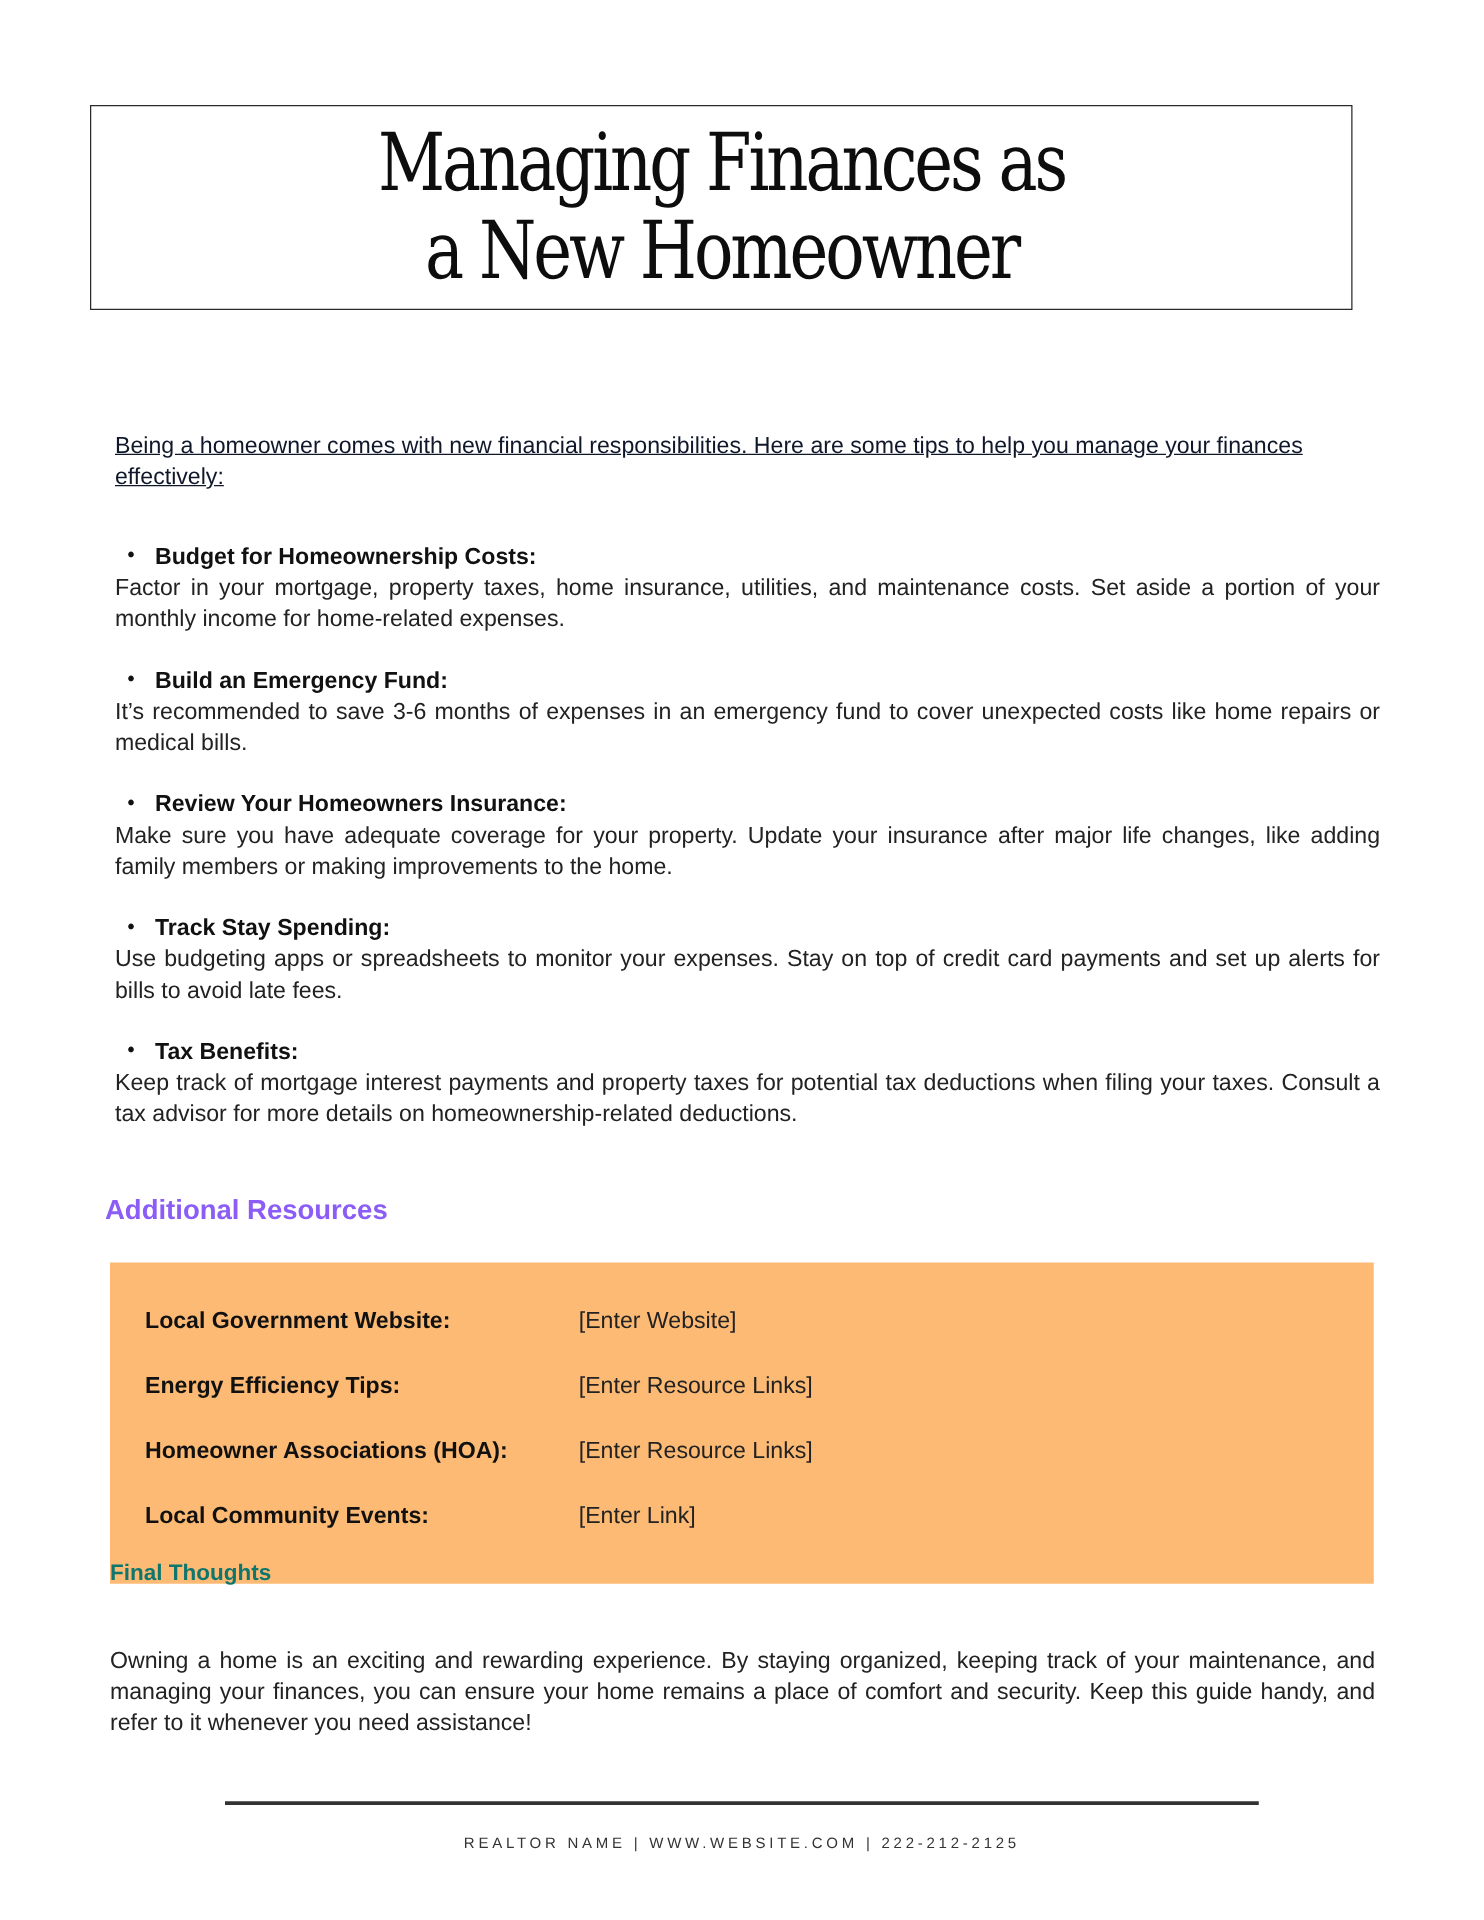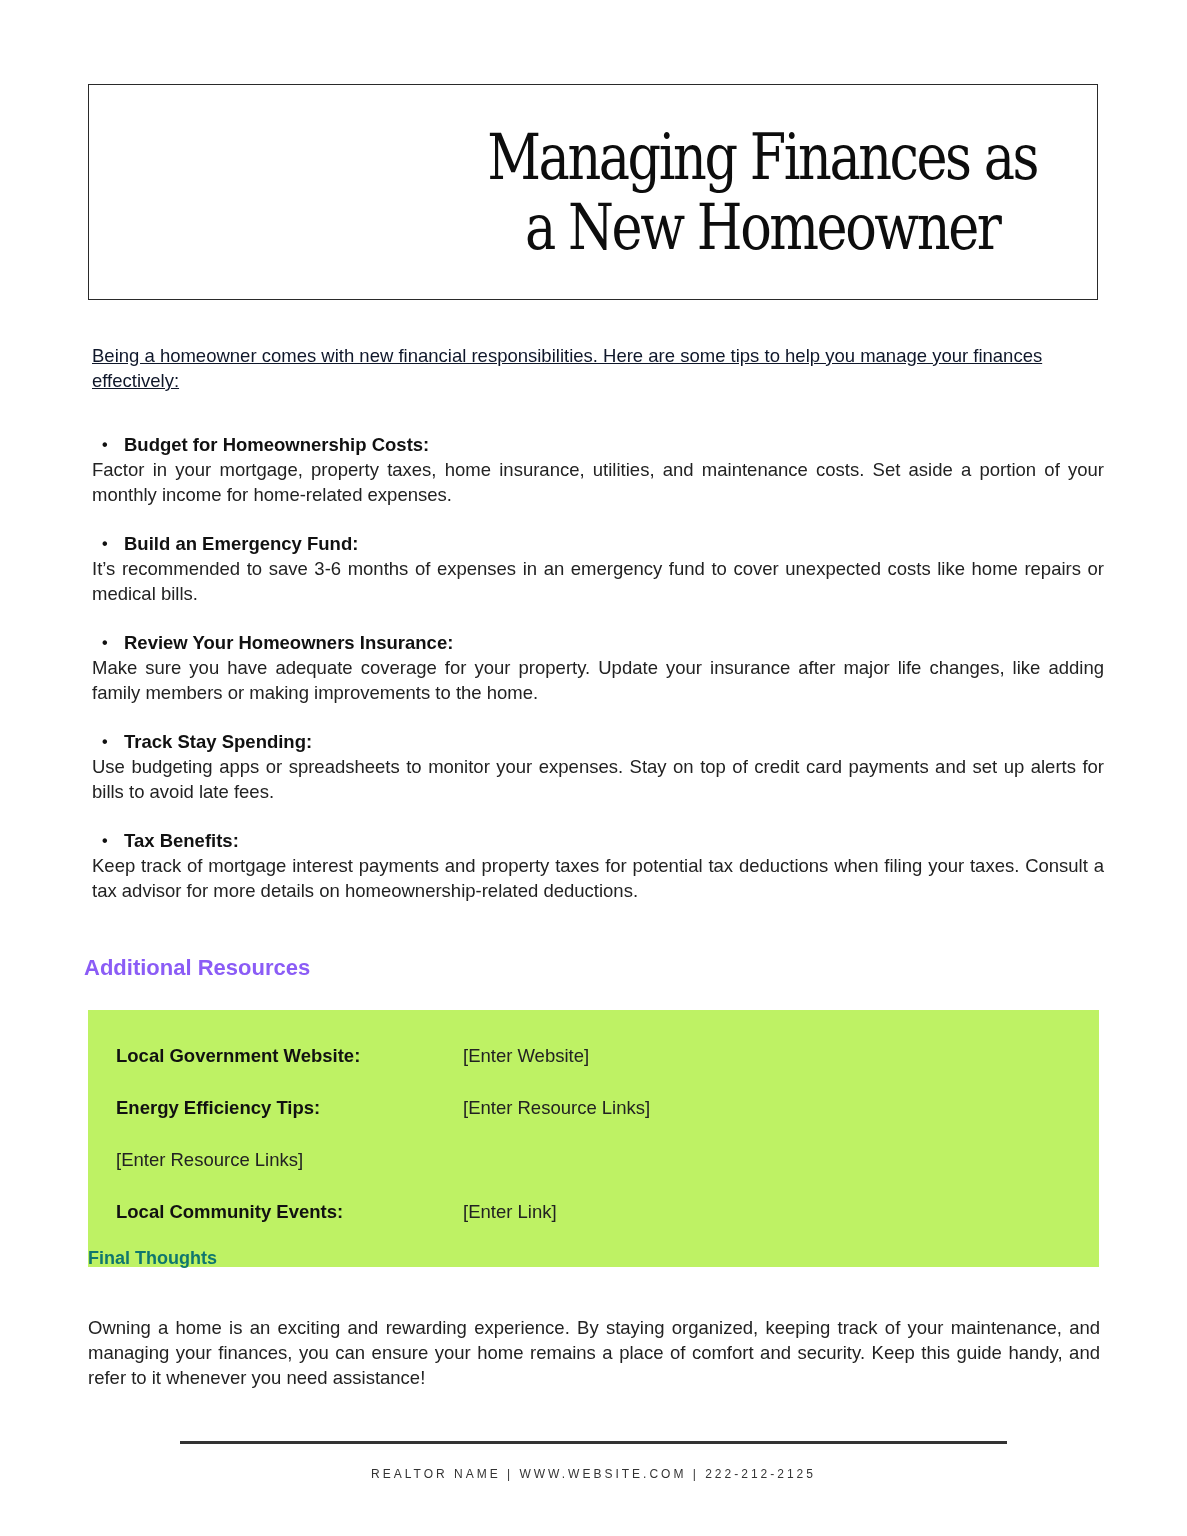--- a/index.html
+++ b/index.html
@@ -1,23 +1,23 @@
 <!DOCTYPE html>
 <html><head>
 <meta charset="utf-8">
 <style>
   html, body { margin: 0; padding: 0; background: #ffffff; }
   body {
     width: 1187px; height: 1536px; position: relative; overflow: hidden;
     font-family: "Liberation Sans", sans-serif; color: #1a1a1a;
   }
   .title-box {
-    position: absolute; left: 88px; top: 84px; width: 1010px; height: 216px;
+    position: absolute; left: 72px; top: 84px; width: 1010px; height: 164px;
     border: 1.5px solid #2a2a2a; box-sizing: border-box;
-    display: flex; align-items: center; justify-content: flex-end;
+    display: flex; align-items: center; justify-content: center;
   }
   .title {
     margin: 0; text-align: center;
     font-family: "DejaVu Serif", "Liberation Serif", serif;
     font-weight: normal; font-size: 64px; line-height: 70px;
     letter-spacing: -3px; color: #0d0d0d;
     transform: scaleX(0.82);
   }
   .title span { display: block; }
   .intro {
@@ -34,21 +34,21 @@
   .tip-body {
     font-size: 18.5px; line-height: 25px; color: #222; margin: 0;
     text-align: justify;
   }
   .section-heading {
     position: absolute; left: 84px; top: 955px; margin: 0;
     font-size: 22px; font-weight: bold; color: #8b5cf6;
   }
   .resources {
     position: absolute; left: 88px; top: 1010px; width: 1011px; height: 257px;
-    background: #bef264; box-sizing: border-box; padding-top: 20px;
+    background: #fdba74; box-sizing: border-box; padding-top: 20px;
   }
   .res-row { display: flex; height: 52px; align-items: center; padding-left: 28px; }
   .res-label { width: 347px; font-weight: bold; font-size: 18.5px; color: #111; }
   .res-value { font-size: 18.5px; color: #222; }
   .final-heading {
     position: absolute; left: 88px; top: 1248px; margin: 0;
     font-size: 18px; font-weight: bold; color: #0f766e;
   }
   .final-body {
     position: absolute; left: 88px; top: 1315px; width: 1012px; margin: 0;
@@ -118,20 +118,21 @@
 <div class="resources">
   <div class="res-row">
     <span class="res-label">Local Government Website:</span>
     <span class="res-value">[Enter Website]</span>
   </div>
   <div class="res-row">
     <span class="res-label">Energy Efficiency Tips:</span>
     <span class="res-value">[Enter Resource Links]</span>
   </div>
   <div class="res-row">
+    <span class="res-label">Homeowner Associations (HOA):</span>
     <span class="res-value">[Enter Resource Links]</span>
   </div>
   <div class="res-row">
     <span class="res-label">Local Community Events:</span>
     <span class="res-value">[Enter Link]</span>
   </div>
 </div>
 
 <h3 class="final-heading">Final Thoughts</h3>
 <p class="final-body">Owning a home is an exciting and rewarding experience. By staying organized, keeping track of your maintenance, and managing your finances, you can ensure your home remains a place of comfort and security. Keep this guide handy, and refer to it whenever you need assistance!</p>

